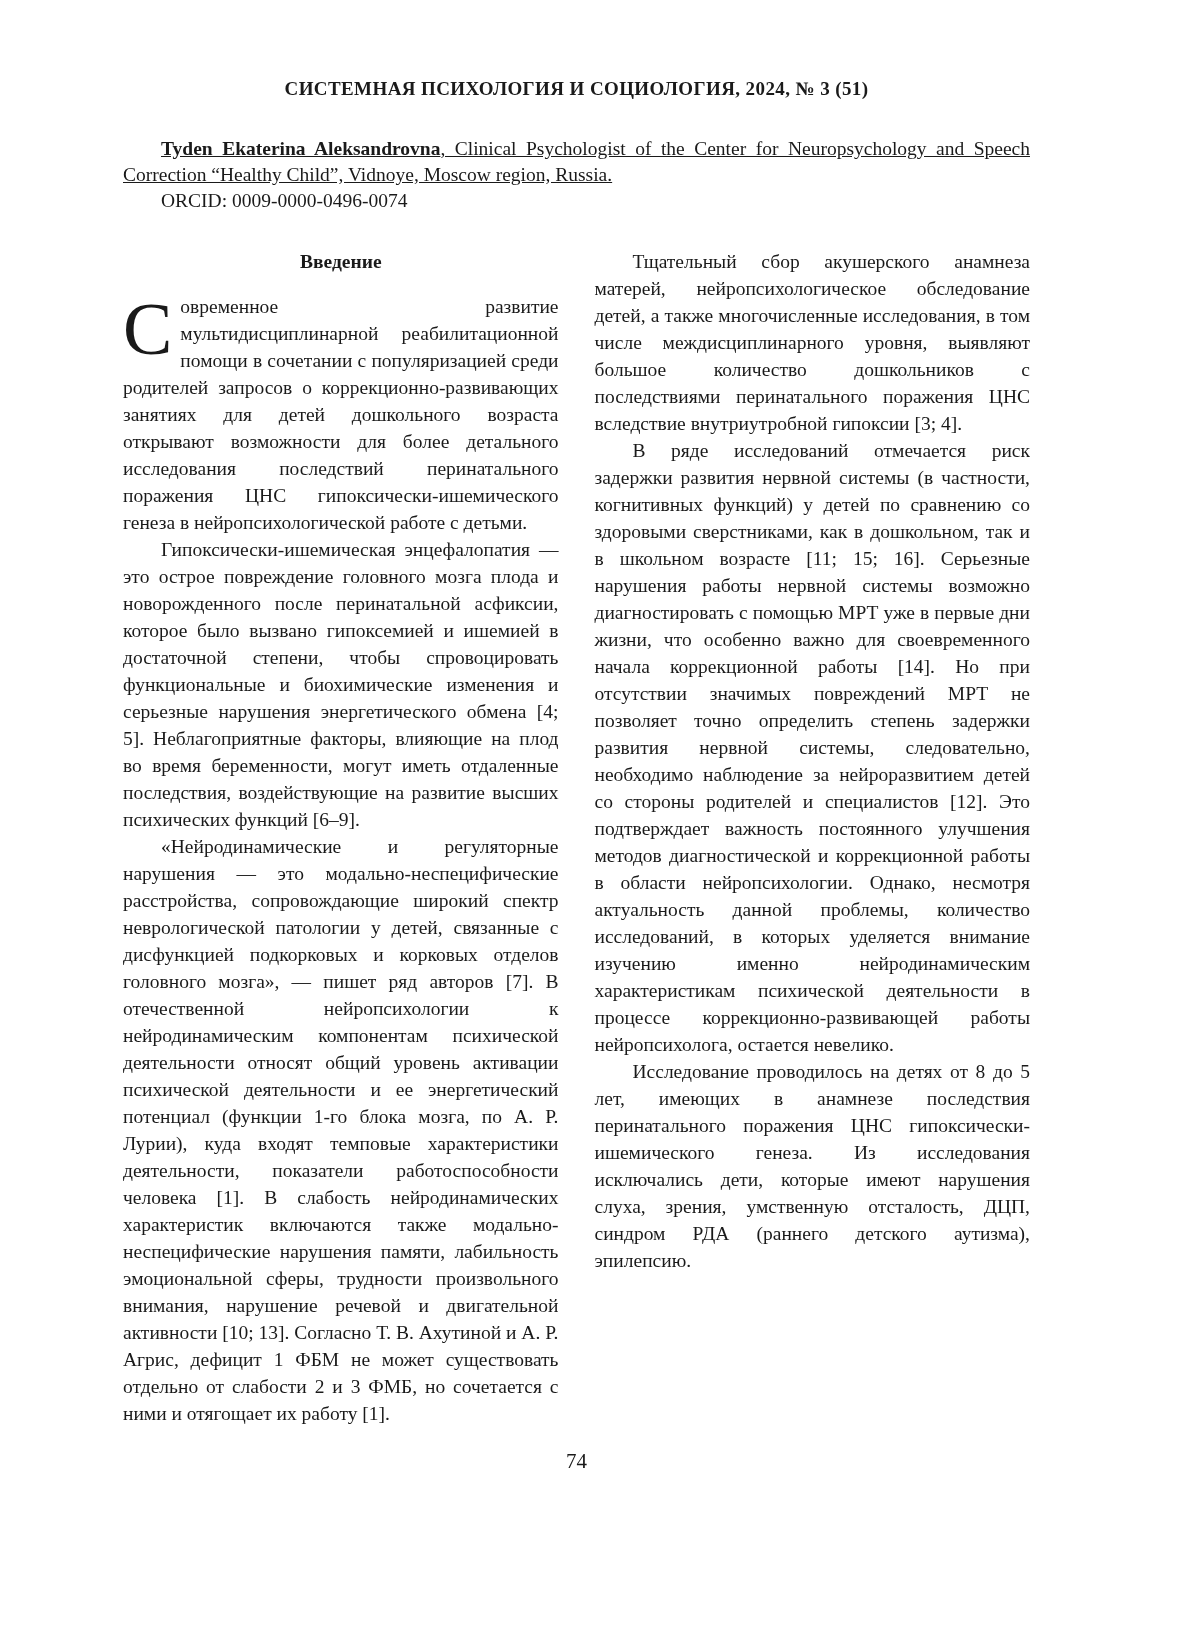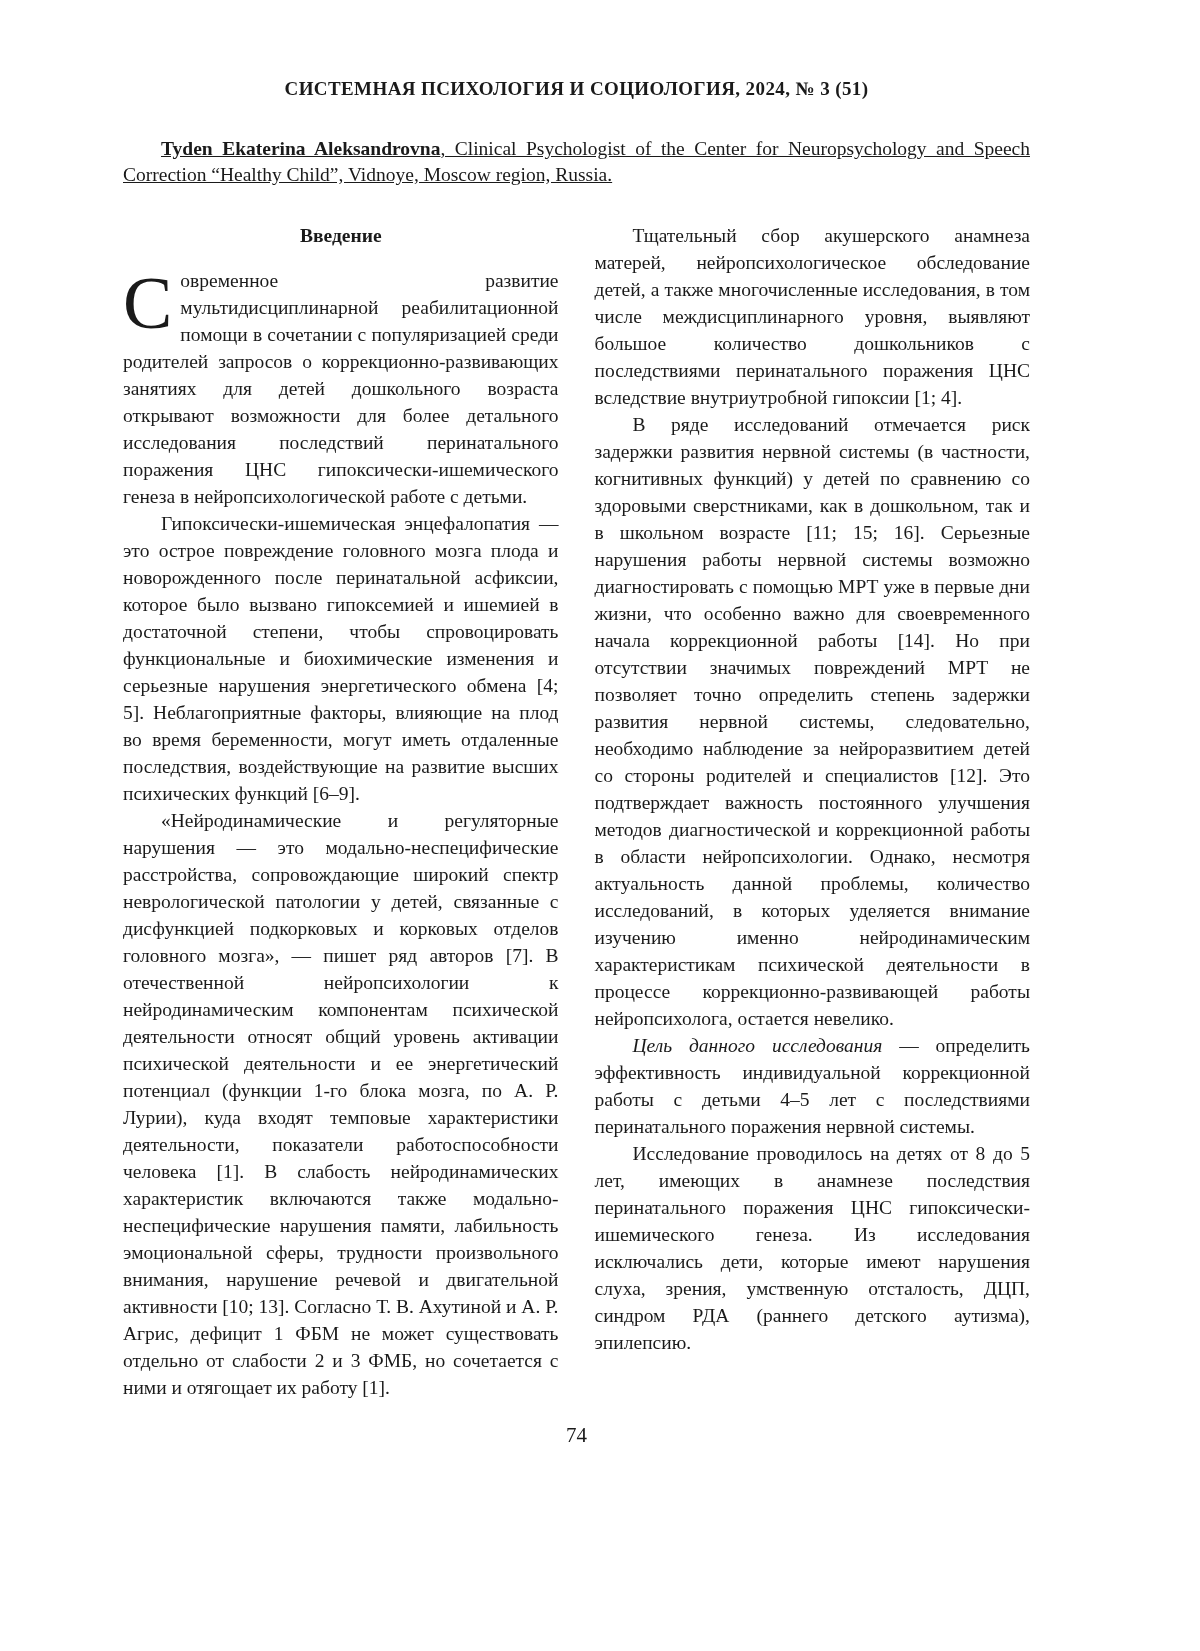--- a/index.html
+++ b/index.html
@@ -83,35 +83,35 @@
 </style>
 </head>
 <body>
 
 <div class="page">
 
   <div class="journal-header">СИСТЕМНАЯ ПСИХОЛОГИЯ И СОЦИОЛОГИЯ, 2024, № 3 (51)</div>
 
   <div class="author-block">
     <p class="author-line"><span class="bold">Tyden Ekaterina Aleksandrovna</span><span>, Clinical Psychologist of the Center for Neuropsychology and Speech Correction “Healthy Child”, Vidnoye, Moscow region, Russia.</span></p>
+    <p class="contact-line">ORCID: 0009-0000-0496-0074</p>
   </div>
 
   <div class="columns" lang="ru">
 
     <div class="column">
       <h2 class="section-heading">Введение</h2>
       <p class="para no-indent"><span class="dropcap">С</span><span>овременное развитие мультидисциплинарной реабилитационной помощи в сочетании с популяризацией среди родителей запросов о коррекционно-развивающих занятиях для детей дошкольного возраста открывают возможности для более детального исследования последствий перинатального поражения ЦНС гипоксически-ишемического генеза в нейропсихологической работе с детьми.</span></p>
       <p class="para">Гипоксически-ишемическая энцефалопатия — это острое повреждение головного мозга плода и новорожденного после перинатальной асфиксии, которое было вызвано гипоксемией и ишемией в достаточной степени, чтобы спровоцировать функциональные и биохимические изменения и серьезные нарушения энергетического обмена [4; 5]. Неблагоприятные факторы, влияющие на плод во время беременности, могут иметь отдаленные последствия, воздействующие на развитие высших психических функций [6–9].</p>
       <p class="para">«Нейродинамические и регуляторные нарушения — это модально-неспецифические расстройства, сопровождающие широкий спектр неврологической патологии у детей, связанные с дисфункцией подкорковых и корковых отделов головного мозга», — пишет ряд авторов [7]. В отечественной нейропсихологии к нейродинамическим компонентам психической деятельности относят общий уровень активации психической деятельности и ее энергетический потенциал (функции 1-го блока мозга, по А. Р. Лурии), куда входят темповые характеристики деятельности, показатели работоспособности человека [1]. В слабость нейродинамических характеристик включаются также модально-неспецифические нарушения памяти, лабильность эмоциональной сферы, трудности произвольного внимания, нарушение речевой и двигательной активности [10; 13]. Согласно Т. В. Ахутиной и А. Р. Агрис, дефицит 1 ФБМ не может существовать отдельно от слабости 2 и 3 ФМБ, но сочетается с ними и отягощает их работу [1].</p>
     </div>
 
     <div class="column">
-      <p class="para">Тщательный сбор акушерского анамнеза матерей, нейропсихологическое обследование детей, а также многочисленные исследования, в том числе междисциплинарного уровня, выявляют большое количество дошкольников с последствиями перинатального поражения ЦНС вследствие внутриутробной гипоксии [1; 4].</p>
+      <p class="para">Тщательный сбор акушерского анамнеза матерей, нейропсихологическое обследование детей, а также многочисленные исследования, в том числе междисциплинарного уровня, выявляют большое количество дошкольников с последствиями перинатального поражения ЦНС вследствие внутриутробной гипоксии [3; 4].</p>
       <p class="para">В ряде исследований отмечается риск задержки развития нервной системы (в частности, когнитивных функций) у детей по сравнению со здоровыми сверстниками, как в дошкольном, так и в школьном возрасте [11; 15; 16]. Серьезные нарушения работы нервной системы возможно диагностировать с помощью МРТ уже в первые дни жизни, что особенно важно для своевременного начала коррекционной работы [14]. Но при отсутствии значимых повреждений МРТ не позволяет точно определить степень задержки развития нервной системы, следовательно, необходимо наблюдение за нейроразвитием детей со стороны родителей и специалистов [12]. Это подтверждает важность постоянного улучшения методов диагностической и коррекционной работы в области нейропсихологии. Однако, несмотря актуальность данной проблемы, количество исследований, в которых уделяется внимание изучению именно нейродинамическим характеристикам психической деятельности в процессе коррекционно-развивающей работы нейропсихолога, остается невелико.</p>
-      <p class="para"><span class="italic">Цель данного исследования</span><span> — определить эффективность индивидуальной коррекционной работы с детьми 4–5 лет с последствиями перинатального поражения нервной системы.</span></p>
       <p class="para">Исследование проводилось на детях от 8 до 5 лет, имеющих в анамнезе последствия перинатального поражения ЦНС гипоксически-ишемического генеза. Из исследования исключались дети, которые имеют нарушения слуха, зрения, умственную отсталость, ДЦП, синдром РДА (раннего детского аутизма), эпилепсию.</p>
     </div>
 
   </div>
 
   <div class="page-number">74</div>
 
 </div>
 
 </body></html>

